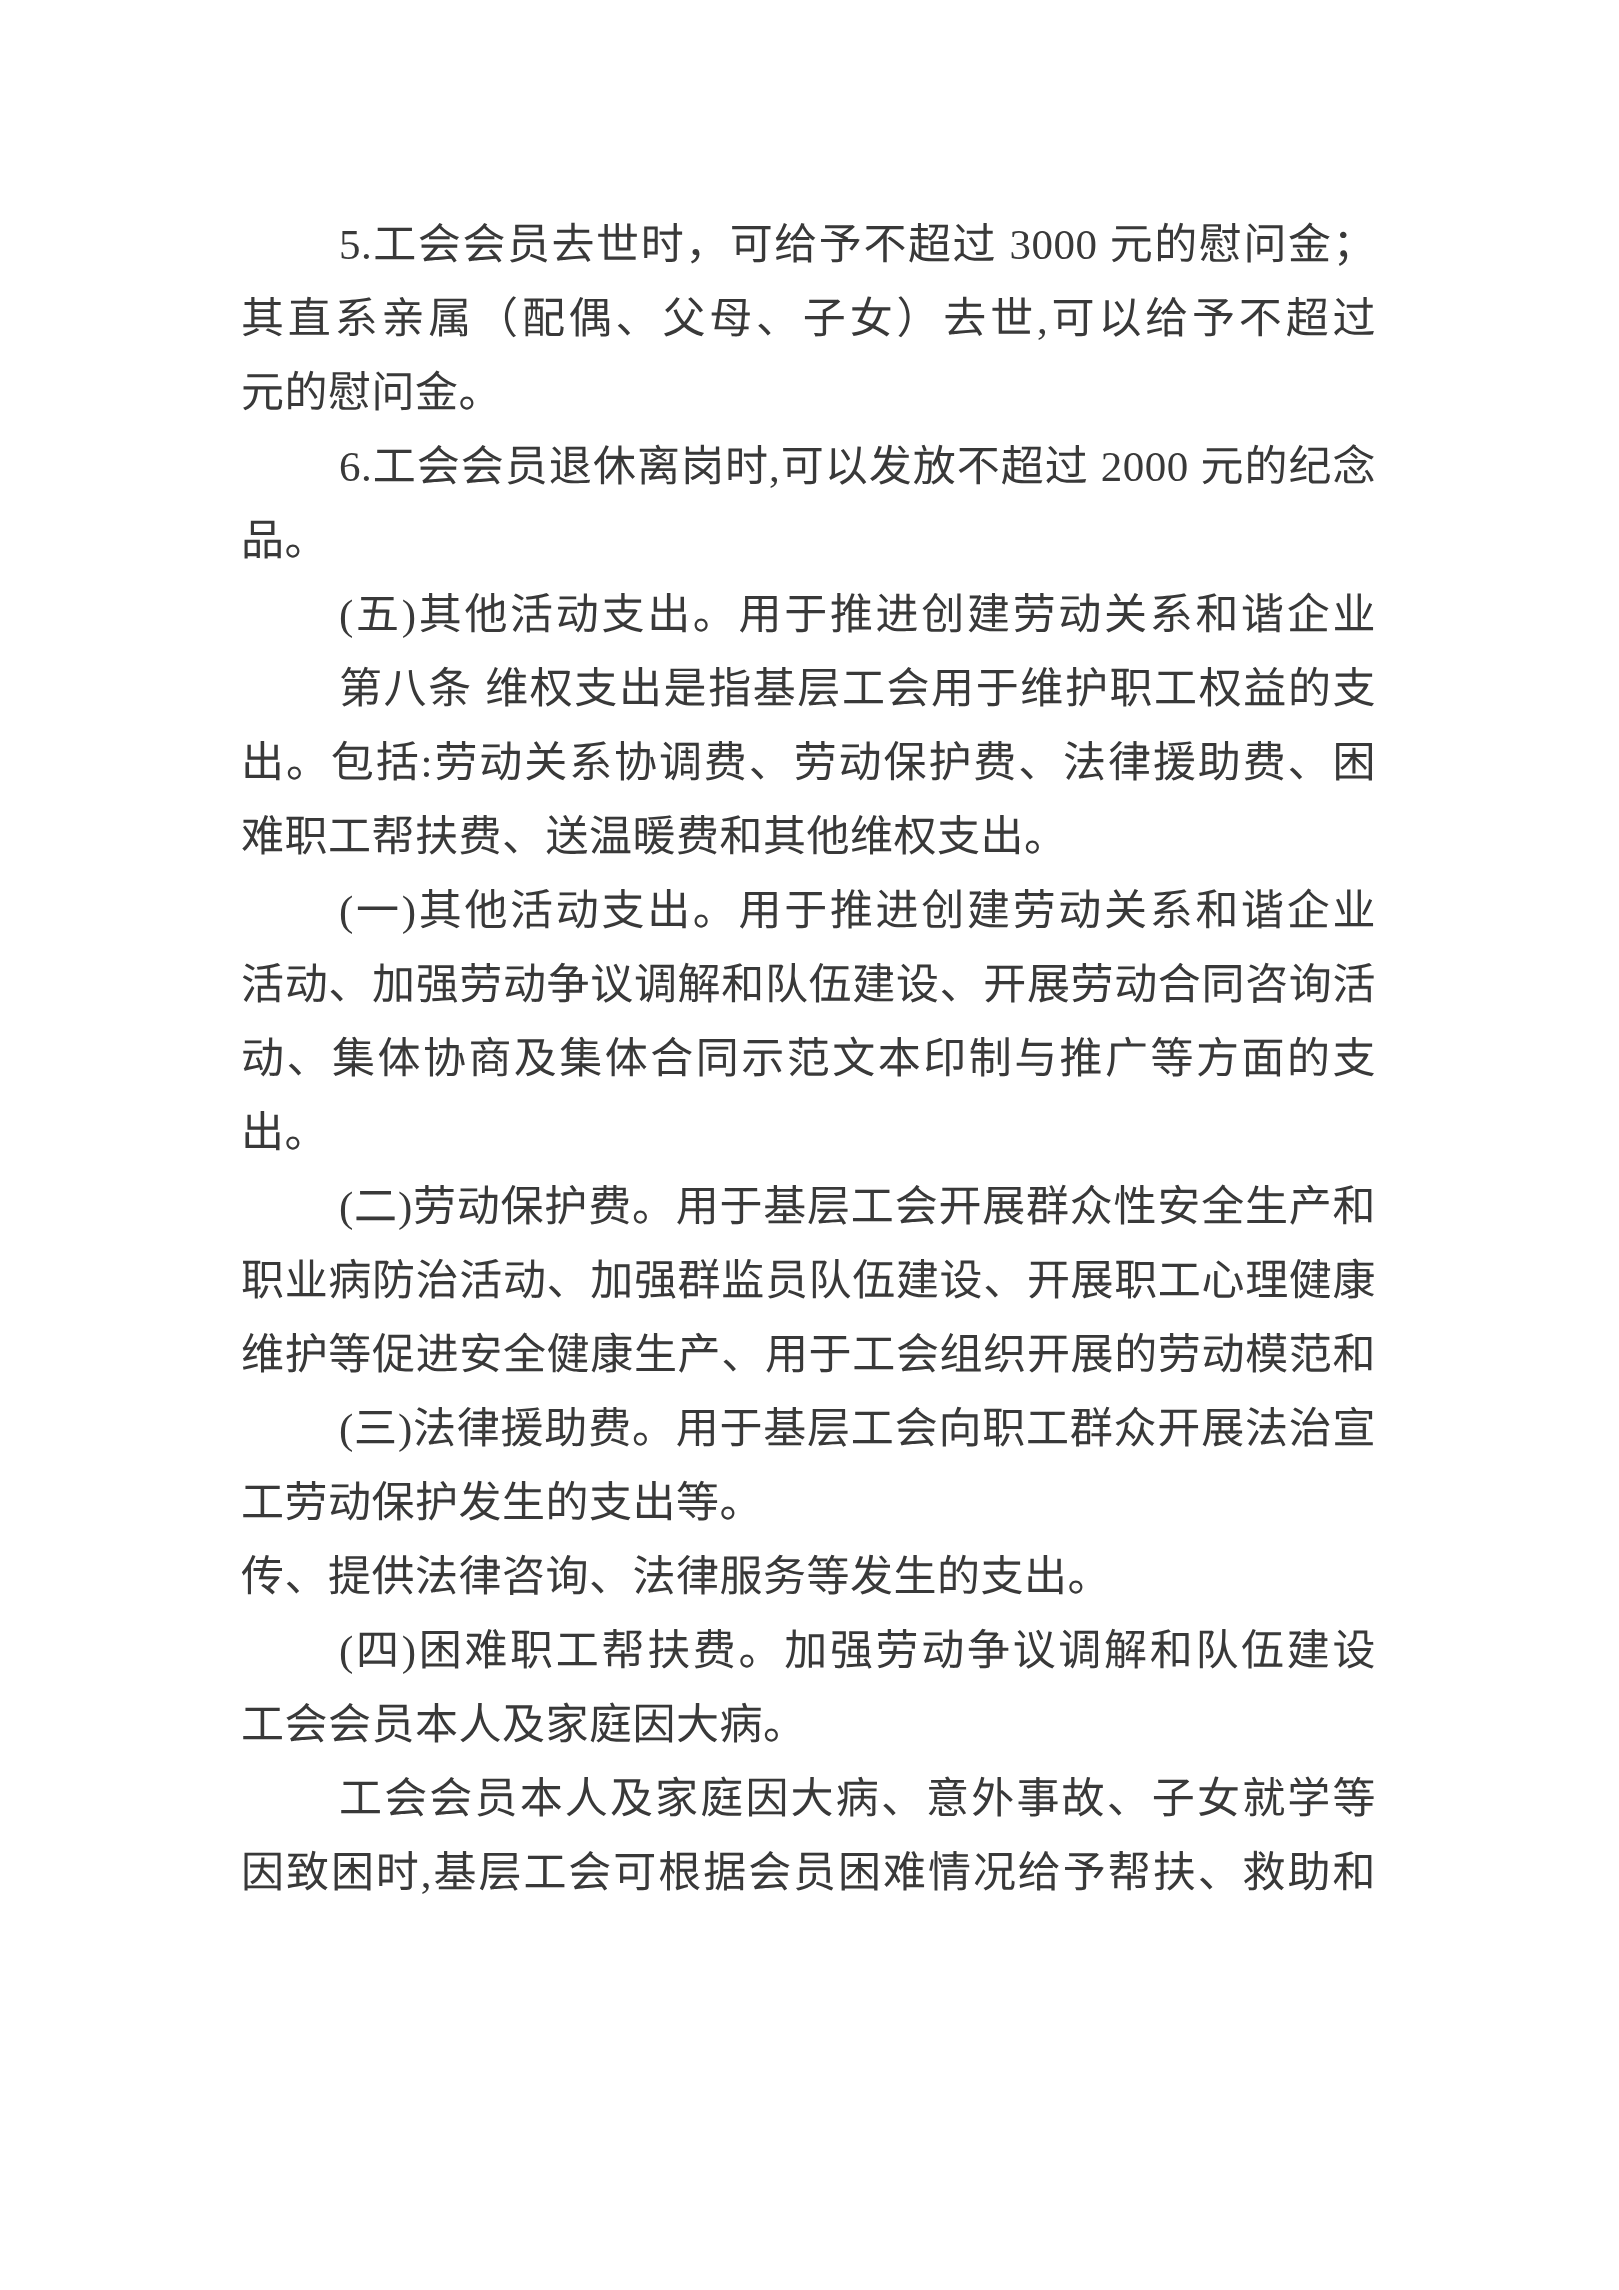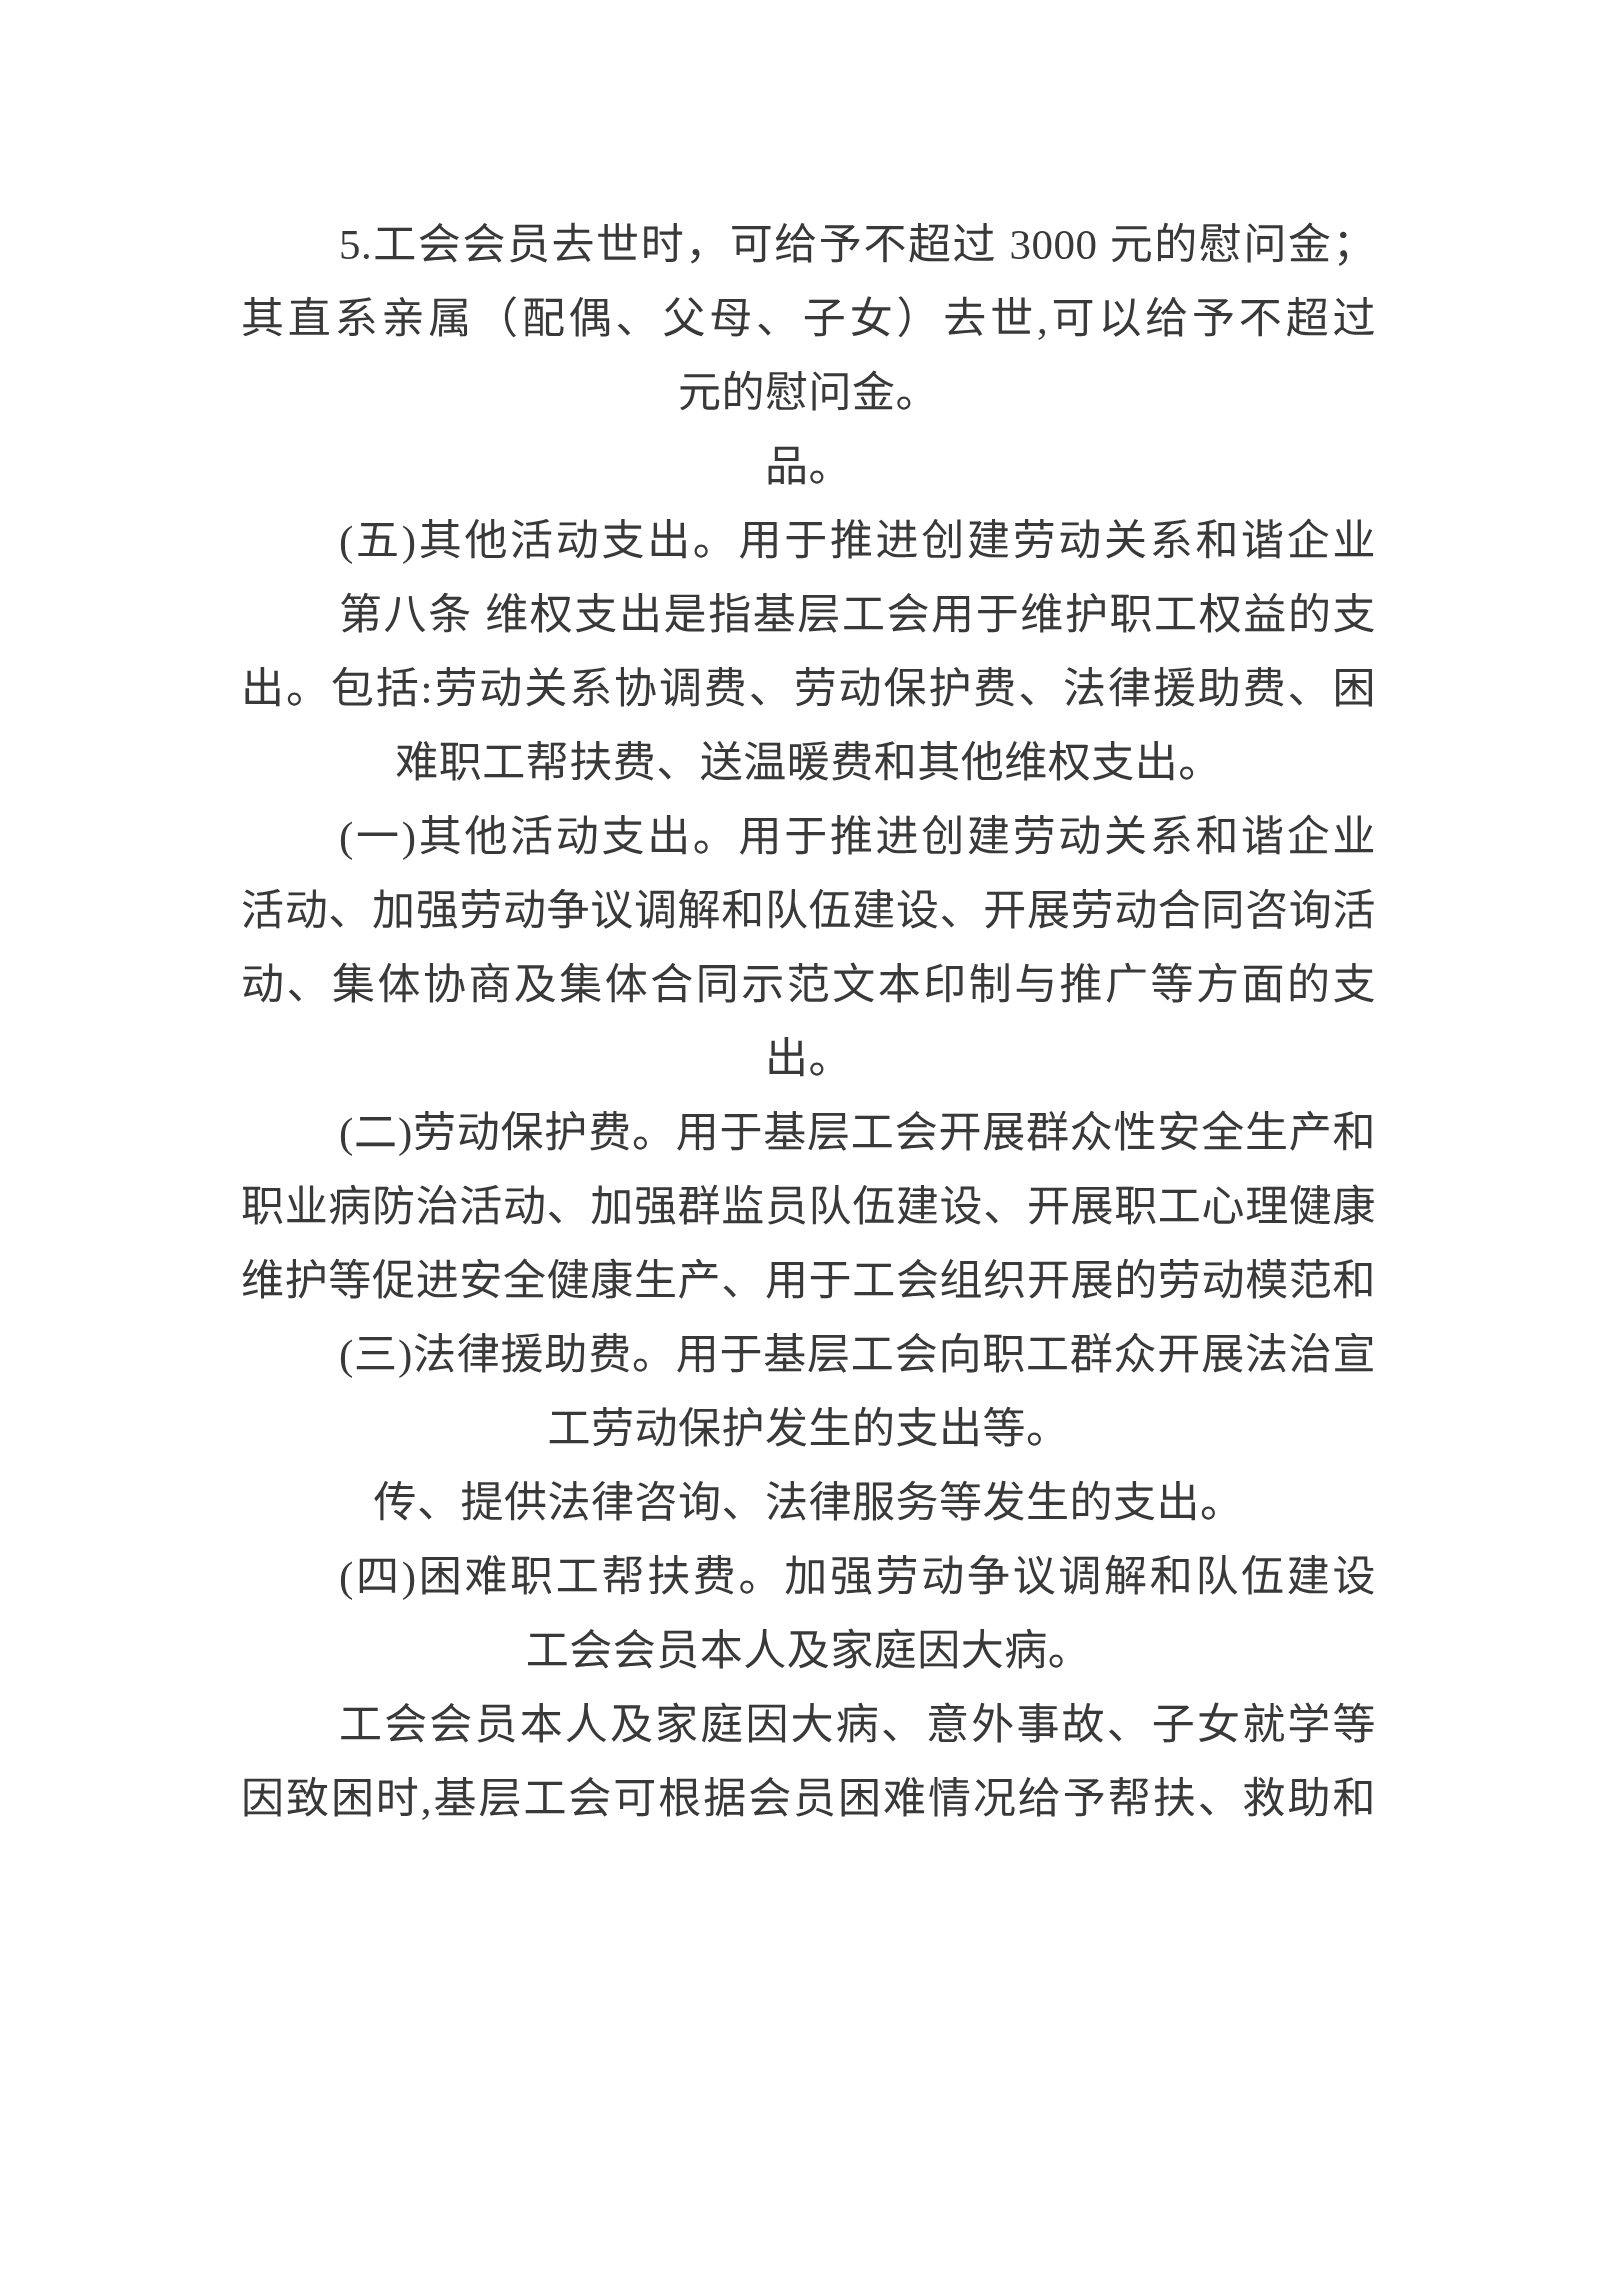--- a/index.html
+++ b/index.html
@@ -19,21 +19,21 @@
   .text-block {
     position: absolute;
     left: 241px;
     top: 208px;
     width: 1135px;
   }
   .line {
     font-size: 43px;
     line-height: 74px;
     height: 74px;
-    text-align: center;
+    text-align: left;
     white-space: normal;
     overflow: hidden;
     letter-spacing: 0.5px;
   }
   
   .line.fill {
     text-align: justify;
     text-align-last: justify;
   }
   
@@ -42,20 +42,21 @@
   }
 </style>
 </head>
 <body>
 
 <div class="page">
   <div class="text-block">
     <div class="line indent fill">5.工会会员去世时，可给予不超过 3000 元的慰问金；</div>
     <div class="line fill">其直系亲属（配偶、父母、子女）去世,可以给予不超过 1000</div>
     <div class="line">元的慰问金。</div>
+    <div class="line indent fill">6.工会会员退休离岗时,可以发放不超过 2000 元的纪念</div>
     <div class="line">品。</div>
     <div class="line indent fill">(五)其他活动支出。用于推进创建劳动关系和谐企业</div>
     <div class="line indent fill">第八条 维权支出是指基层工会用于维护职工权益的支</div>
     <div class="line fill">出。包括:劳动关系协调费、劳动保护费、法律援助费、困</div>
     <div class="line">难职工帮扶费、送温暖费和其他维权支出。</div>
     <div class="line indent fill">(一)其他活动支出。用于推进创建劳动关系和谐企业</div>
     <div class="line fill">活动、加强劳动争议调解和队伍建设、开展劳动合同咨询活</div>
     <div class="line fill">动、集体协商及集体合同示范文本印制与推广等方面的支</div>
     <div class="line">出。</div>
     <div class="line indent fill">(二)劳动保护费。用于基层工会开展群众性安全生产和</div>

